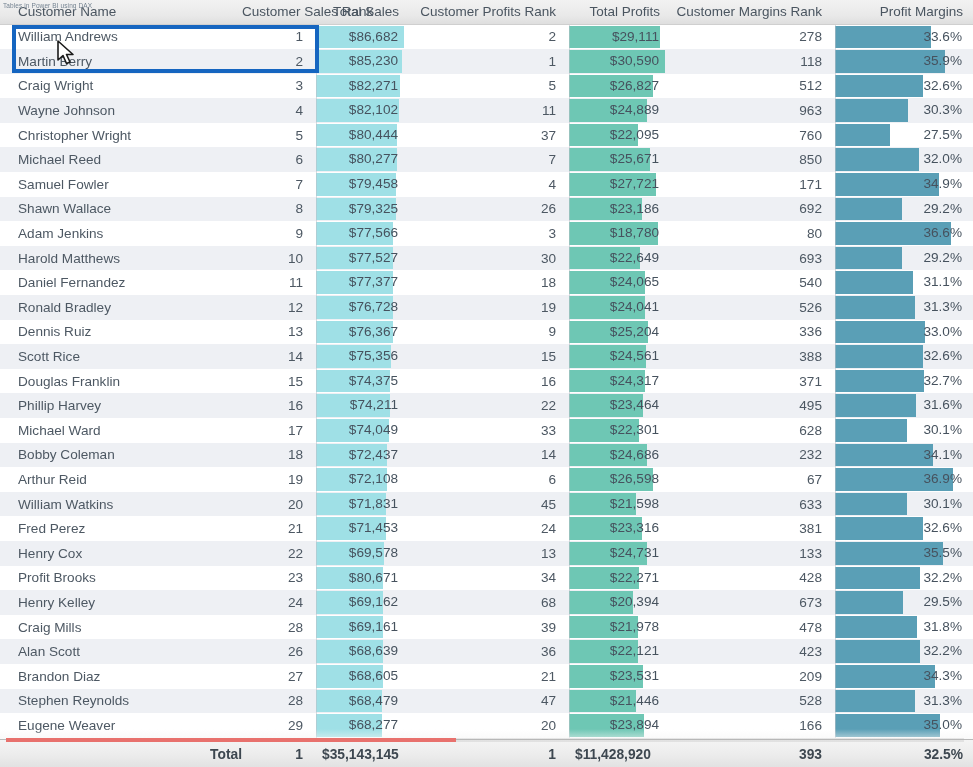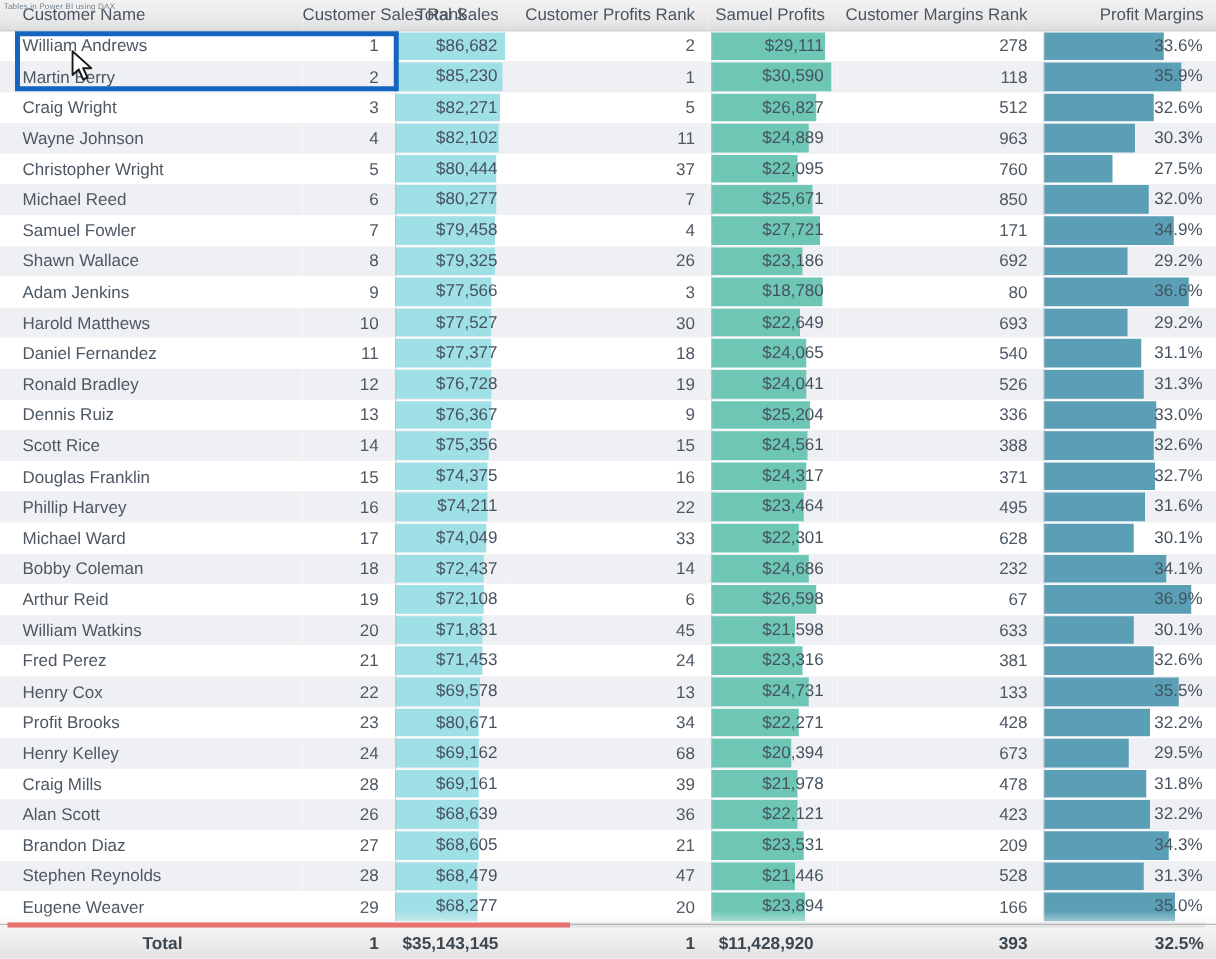--- a/index.html
+++ b/index.html
@@ -126,21 +126,21 @@
   }
   .total-row table { width: 973px; border-collapse: collapse; table-layout: fixed; }
   .total-row td {
     font-size: 13.8px;
     font-weight: bold;
     color: #3d4750;
     height: 28px;
     vertical-align: middle;
     white-space: nowrap;
   }
-  .total-row td.name { padding-left: 18px; text-align: center; }
+  .total-row td.name { padding-left: 18px; text-align: right; }
   .total-row td.num  { text-align: right; padding-right: 10px; }
   .total-row td.barnum { text-align: left; padding-left: 9px; }
 
   
   .sel-box {
     position: absolute;
     left: 12px; top: 25px;
     width: 307px; height: 48px;
     border: 4px solid #1565c0;
     background: transparent;
@@ -196,21 +196,21 @@
         <col class="c-prof">
         <col class="c-mrank">
         <col class="c-marg">
     </colgroup>
     <thead>
       <tr class="hdr-row">
         <th class="lft">Customer Name</th>
         <th class="rgt">Customer Sales Rank</th>
         <th class="rgt">Total Sales</th>
         <th class="rgt">Customer Profits Rank</th>
-        <th class="rgt">Samuel Profits</th>
+        <th class="rgt">Total Profits</th>
         <th class="rgt">Customer Margins Rank</th>
         <th class="rgt">Profit Margins</th>
       </tr>
     </thead>
     <tbody id="tbody">
         <tr class="norm">
           <td class="name">William Andrews</td>
           <td class="num">1</td>
           <td class="bar">
             <div class="barwrap">

